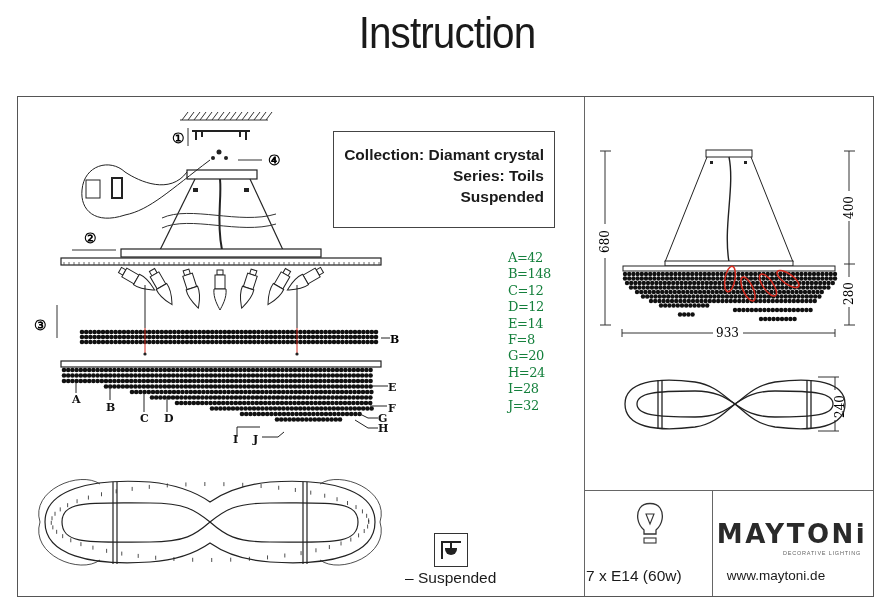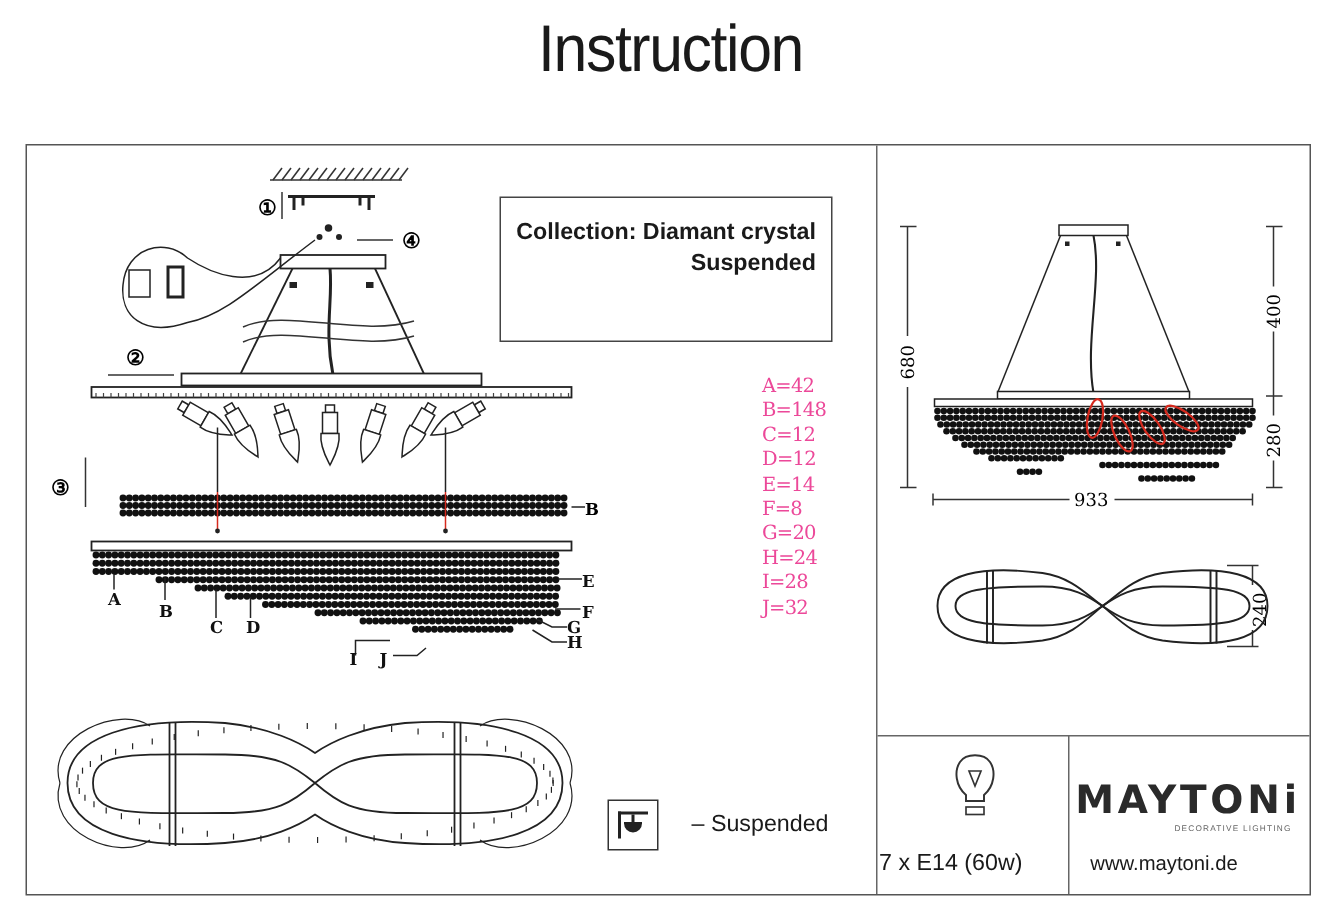--- a/index.html
+++ b/index.html
@@ -3,22 +3,22 @@
 <meta charset="utf-8">
 <style>
   html,body{margin:0;padding:0;background:#fff;}
   body{width:894px;height:612px;position:relative;overflow:hidden;font-family:"Liberation Sans",sans-serif;color:#1a1a1a;}
   .abs{position:absolute;}
   #title{left:0;top:8px;width:894px;text-align:center;font-size:44px;font-weight:400;letter-spacing:-1px;transform:scaleX(0.92);transform-origin:center;}
   #frame{left:17px;top:96px;width:857px;height:501px;border:1.5px solid #555;box-sizing:border-box;}
   .vline{background:#666;width:1px;}
   .hline{background:#666;height:1px;}
   #info-box{left:333px;top:131px;width:222px;height:97px;border:1.2px solid #444;box-sizing:border-box;text-align:right;padding:12px 10px 0 0;font-size:15.5px;line-height:21px;font-weight:bold;}
-  #codes{left:508px;top:250px;font-family:"DejaVu Serif",serif;font-size:13px;line-height:16.4px;color:#ec4899;letter-spacing:-0.5px;}
-  .susp-row{left:405px;top:533px;display:flex;align-items:center;gap:22px;font-size:15.5px;}
+  #codes{left:508px;top:250px;font-family:"DejaVu Serif",serif;font-size:13px;line-height:16.4px;color:#15803d;letter-spacing:-0.5px;}
+  .susp-row{left:405px;top:533px;display:flex;align-items:center;gap:2px;font-size:15.5px;flex-direction:column;}
   .susp-icon{width:34px;height:34px;border:1.3px solid #333;box-sizing:border-box;position:relative;}
   #bulb-label{left:586px;top:567px;width:126px;text-align:left;font-size:15.5px;}
   #brand{left:712px;top:519px;width:160px;text-align:center;font-size:26px;font-weight:700;letter-spacing:2.5px;color:#2a2a2a;font-family:"DejaVu Sans",sans-serif;}
   #brand-sub{left:712px;top:550px;width:160px;text-align:center;font-size:5.5px;letter-spacing:0.8px;color:#666;padding-left:60px;box-sizing:border-box;}
   #brand-url{left:712px;top:568px;width:128px;text-align:center;font-size:13.5px;}
   .dimtxt{font-family:"DejaVu Serif",serif;font-size:12px;color:#333;}
   svg text{font-family:"DejaVu Serif",serif;}
 </style>
 </head>
 <body>
@@ -28,20 +28,21 @@
 <div id="frame" class="abs"></div>
 
 <div class="abs vline" style="left:584px;top:97px;height:499px;"></div>
 
 <div class="abs hline" style="left:585px;top:490px;width:288px;"></div>
 
 <div class="abs vline" style="left:712px;top:490px;height:106px;"></div>
 
 <div id="info-box" class="abs">
   <div>Collection: Diamant crystal</div>
+  <div>Series: Toils</div>
   <div>Suspended</div>
 </div>
 
 <div id="codes" class="abs">
   <div>A=42</div>
   <div>B=148</div>
   <div>C=12</div>
   <div>D=12</div>
   <div>E=14</div>
   <div>F=8</div>

